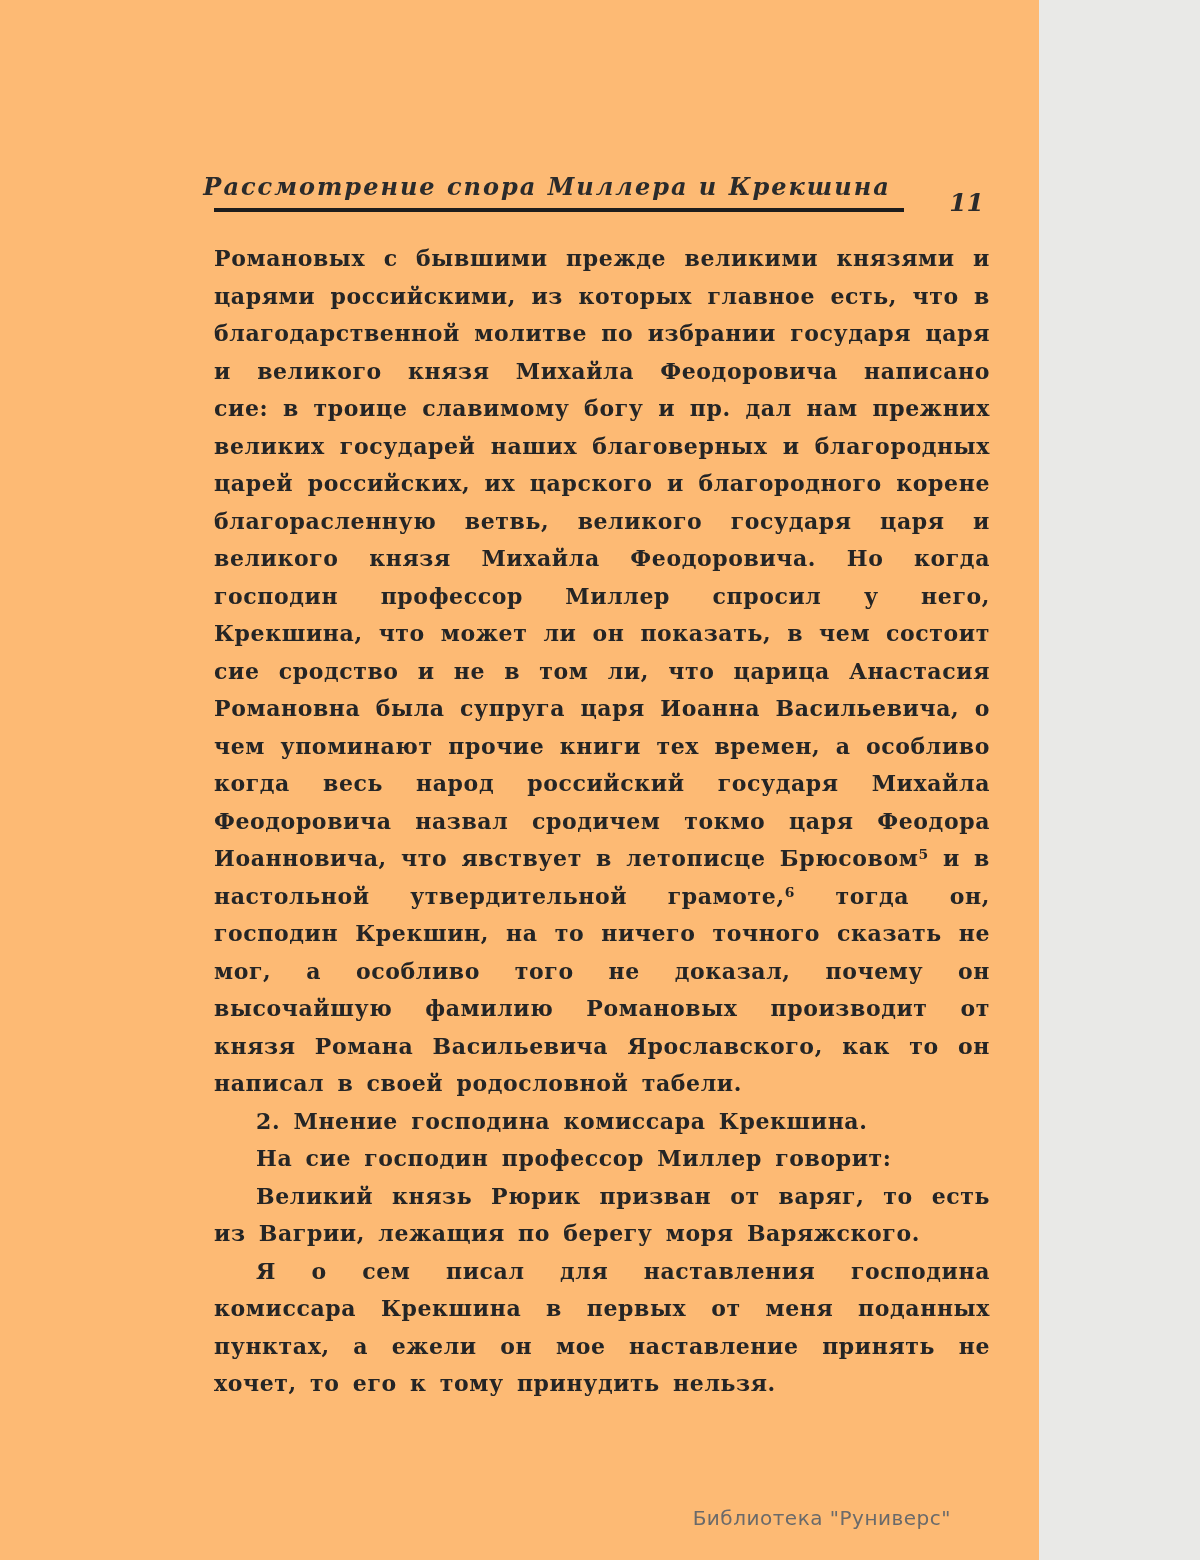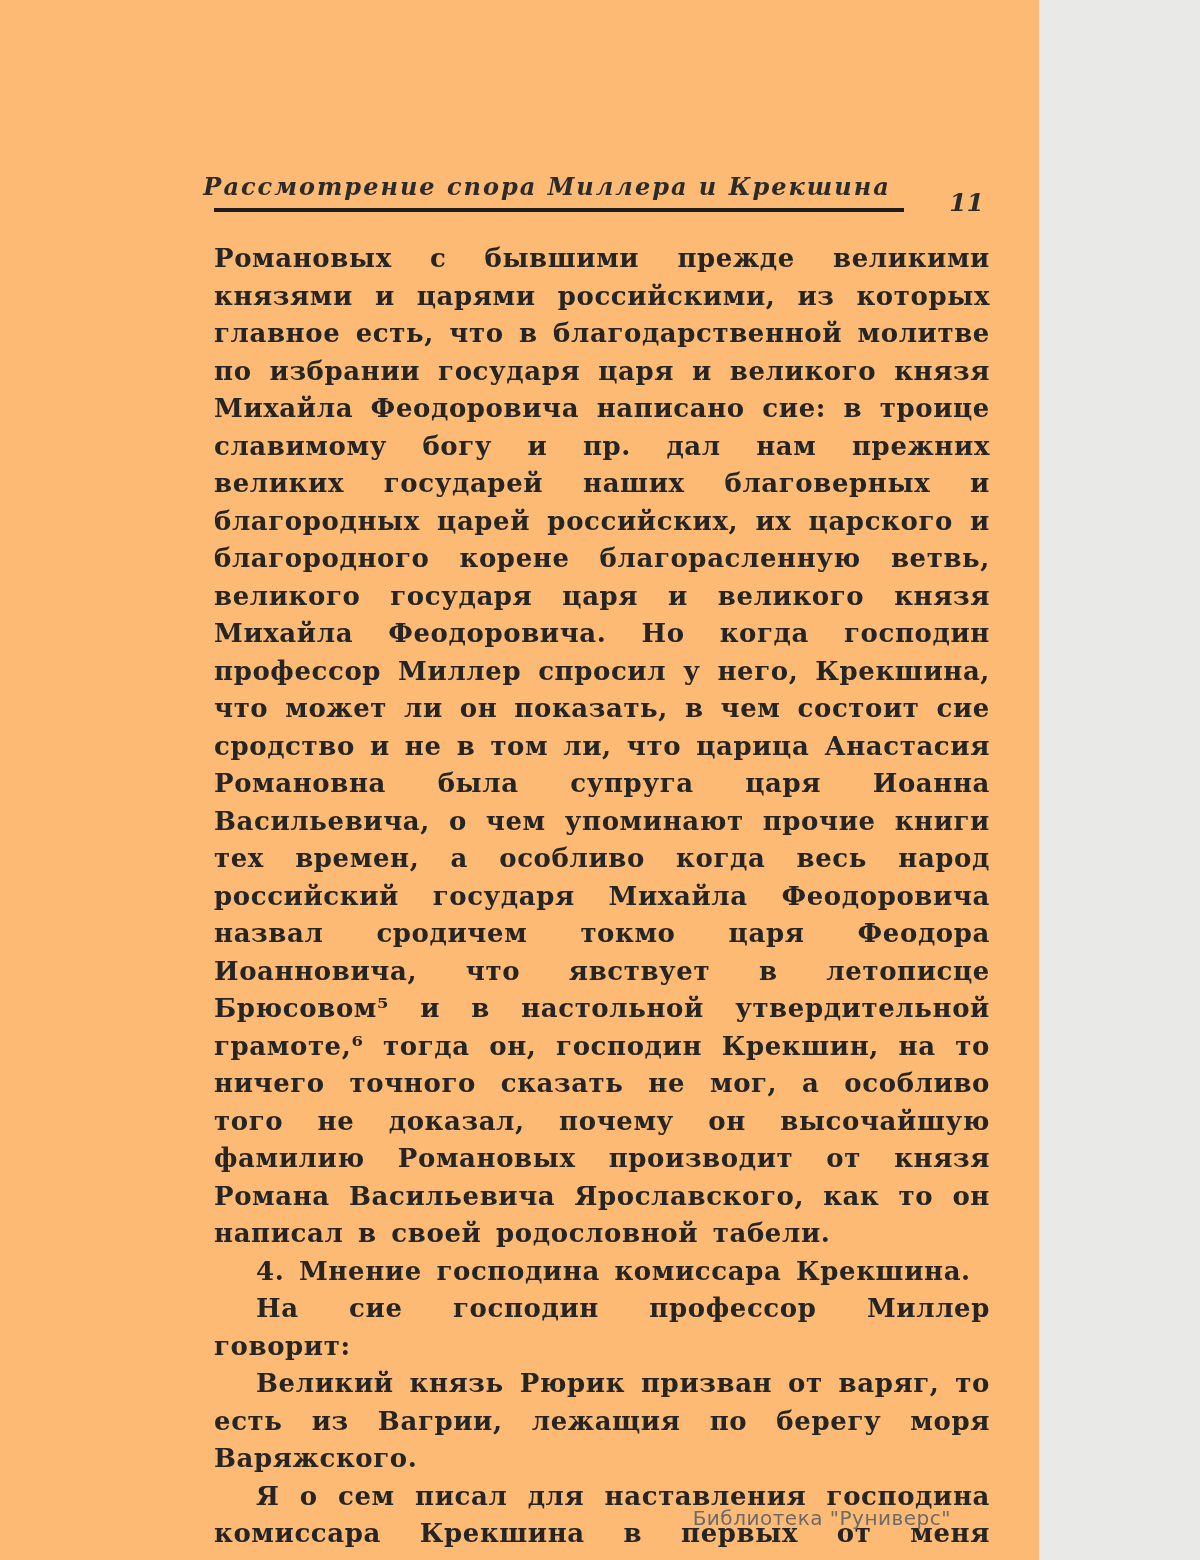--- a/index.html
+++ b/index.html
@@ -54,21 +54,21 @@
     top: 36px;
     width: 690px;
     height: 4px;
     background: #1d1d1d;
   }
   .body-text {
     margin-top: 34px;
   }
   .body-text p {
     margin: 0;
-    font-size: 26px;
+    font-size: 22px;
     font-weight: bold;
     line-height: 37.5px;
     text-align: justify;
     letter-spacing: 0.6px;
     word-spacing: 5px;
     color: #252525;
   }
   .body-text p.indent {
     text-indent: 42px;
   }
@@ -90,21 +90,21 @@
   <div class="text-block">
 
     <div class="header">
       <span class="running-title">Рассмотрение спора Миллера и Крекшина</span>
       <span class="page-number">11</span>
       <div class="header-rule"></div>
     </div>
 
     <div class="body-text">
       <p>Романовых с бывшими прежде великими князями и царями российскими, из которых главное есть, что в благодарственной молитве по избрании государя царя и великого князя Михайла Феодоровича написано сие: в троице славимому богу и пр. дал нам прежних великих государей наших благоверных и благородных царей российских, их царского и благородного корене благорасленную ветвь, великого государя царя и великого князя Михайла Феодоровича. Но когда господин профессор Миллер спросил у него, Крекшина, что может ли он показать, в чем состоит сие сродство и не в том ли, что царица Анастасия Романовна была супруга царя Иоанна Васильевича, о чем упоминают прочие книги тех времен, а особливо когда весь народ российский государя Михайла Феодоровича назвал сродичем токмо царя Феодора Иоанновича, что явствует в летописце Брюсовом⁵ и в настольной утвердительной грамоте,⁶ тогда он, господин Крекшин, на то ничего точного сказать не мог, а особливо того не доказал, почему он высочайшую фамилию Романовых производит от князя Романа Васильевича Ярославского, как то он написал в своей родословной табели.</p>
-      <p class="indent">4. Мнение господина комиссара Крекшина.</p>
+      <p class="indent">2. Мнение господина комиссара Крекшина.</p>
       <p class="indent">На сие господин профессор Миллер говорит:</p>
       <p class="indent">Великий князь Рюрик призван от варяг, то есть из Вагрии, лежащия по берегу моря Варяжского.</p>
       <p class="indent">Я о сем писал для наставления господина комиссара Крекшина в первых от меня поданных пунктах, а ежели он мое наставление принять не хочет, то его к тому принудить нельзя.</p>
 
     </div>
 
   </div>
 
   <div class="footer-mark">Библиотека "Руниверс"</div>
 

